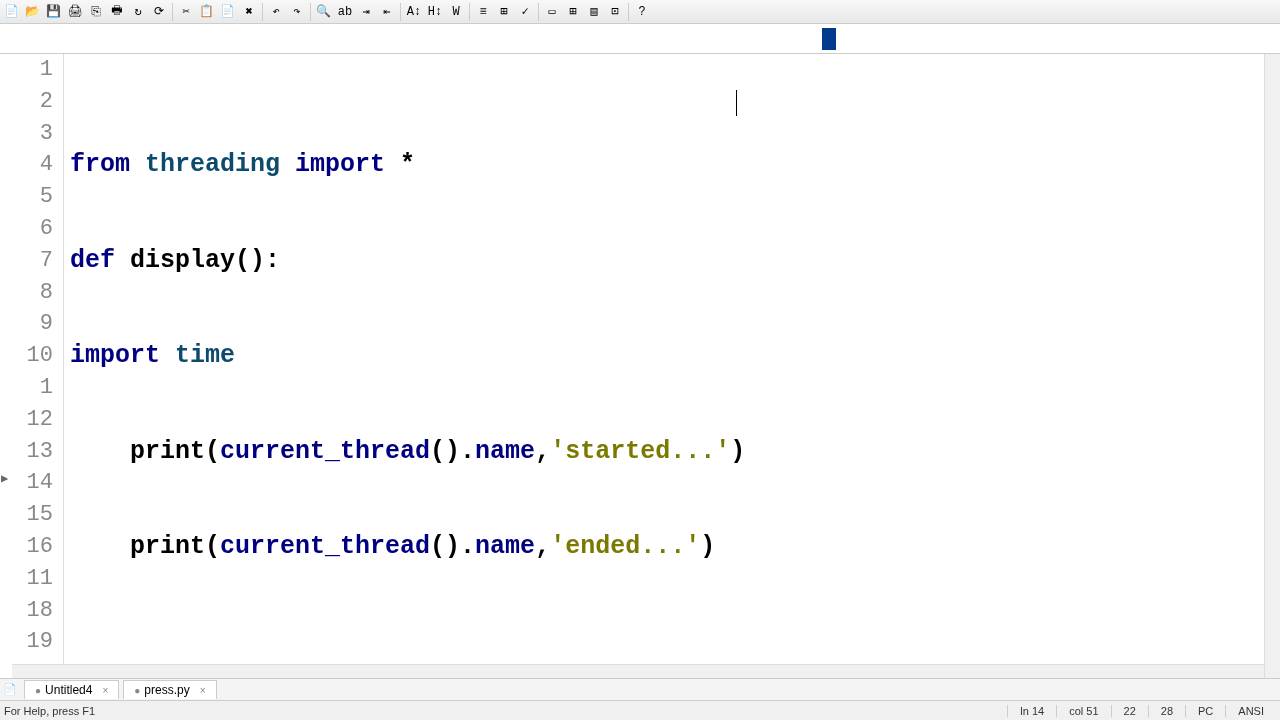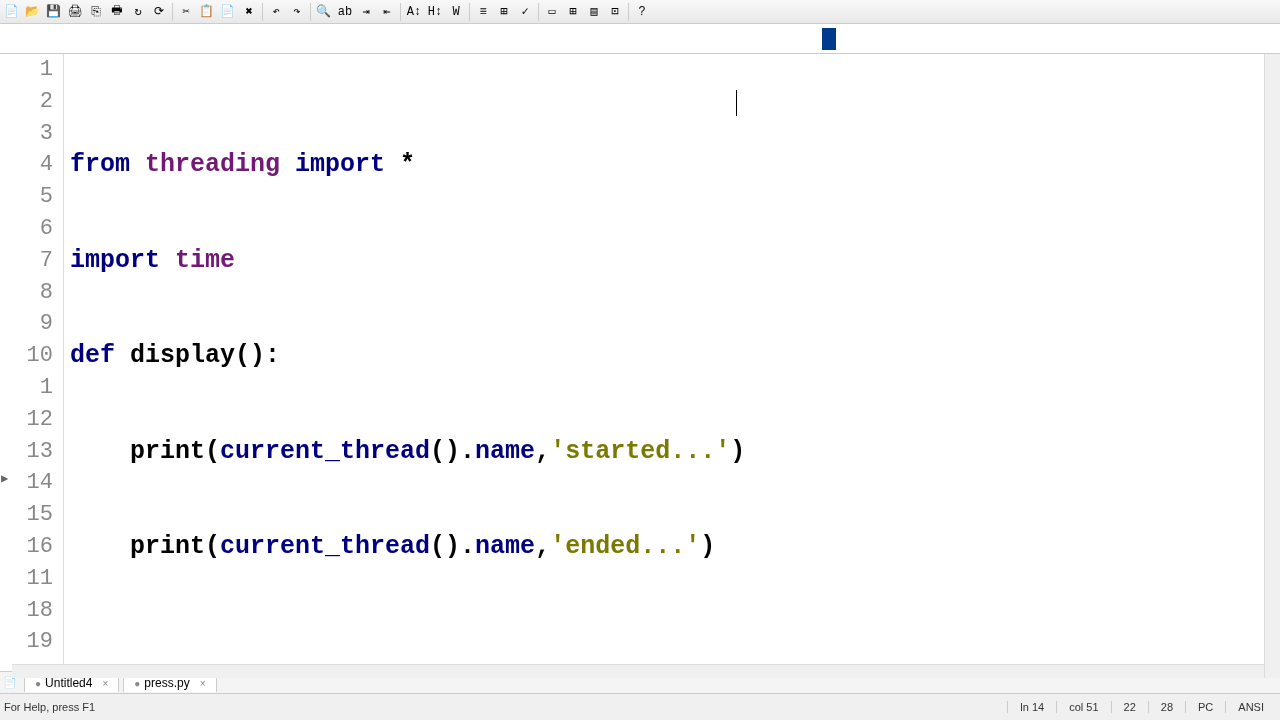--- a/index.html
+++ b/index.html
@@ -78,21 +78,21 @@
   padding-left: 6px;
   white-space: pre;
   font-size: 25px;
   font-weight: bold;
   line-height: 31.8px;
   position: relative;
 }
 .code-line { height: 31.8px; }
 .kw { color: #000080; text-align: right; }
 .kw-red { color: #c00000; }
-.mod { color: #701a75; }
+.mod { color: #0c4a6e; }
 .attr { color: #000080; }
 .str { color: #7a7a00; }
 .num { color: #c00000; }
 .caret {
   position: absolute;
   left: 672px;
   top: 36px;
   width: 1px;
   height: 26px;
   background: #000;
@@ -132,21 +132,21 @@
   margin-left: 4px;
   display: flex;
   align-items: center;
   gap: 4px;
   cursor: pointer;
 }
 .tab.active { background: #fff; font-weight: normal; }
 .tab .dot { color: #888; font-size: 10px; }
 .tab .close { color: #888; font-size: 10px; margin-left: 6px; }
 .status {
-  height: 27px;
+  height: 20px;
   background: #f0f0f0;
   border-top: 1px solid #ccc;
   display: flex;
   align-items: center;
   font-size: 11px;
   font-family: Tahoma, sans-serif;
   color: #333;
   padding: 0 4px;
 }
 .status .left { flex: 1; }
@@ -224,22 +224,22 @@
       <div>14</div>
       <div>15</div>
       <div>16</div>
       <div>11</div>
       <div>18</div>
       <div>19</div>
     </div>
   <div class="code">
     <div class="caret"></div>
     <div class="code-line"><span class="kw">from</span> <span class="mod">threading</span> <span class="kw">import</span> <span>*</span></div>
+    <div class="code-line"><span class="kw">def</span> <span>display</span><span>():</span></div>
     <div class="code-line"><span class="kw">import</span> <span class="mod">time</span></div>
-    <div class="code-line"><span class="kw">def</span> <span>display</span><span>():</span></div>
     <div class="code-line"><span>    </span><span>print</span><span>(</span><span class="kw">current_thread</span><span>().</span><span class="attr">name</span><span>,</span><span class="str">'started...'</span><span>)</span></div>
     <div class="code-line"><span>    </span><span>print</span><span>(</span><span class="kw">current_thread</span><span>().</span><span class="attr">name</span><span>,</span><span class="str">'ended...'</span><span>)</span></div>
     
     
     
     
     
     
     
     

